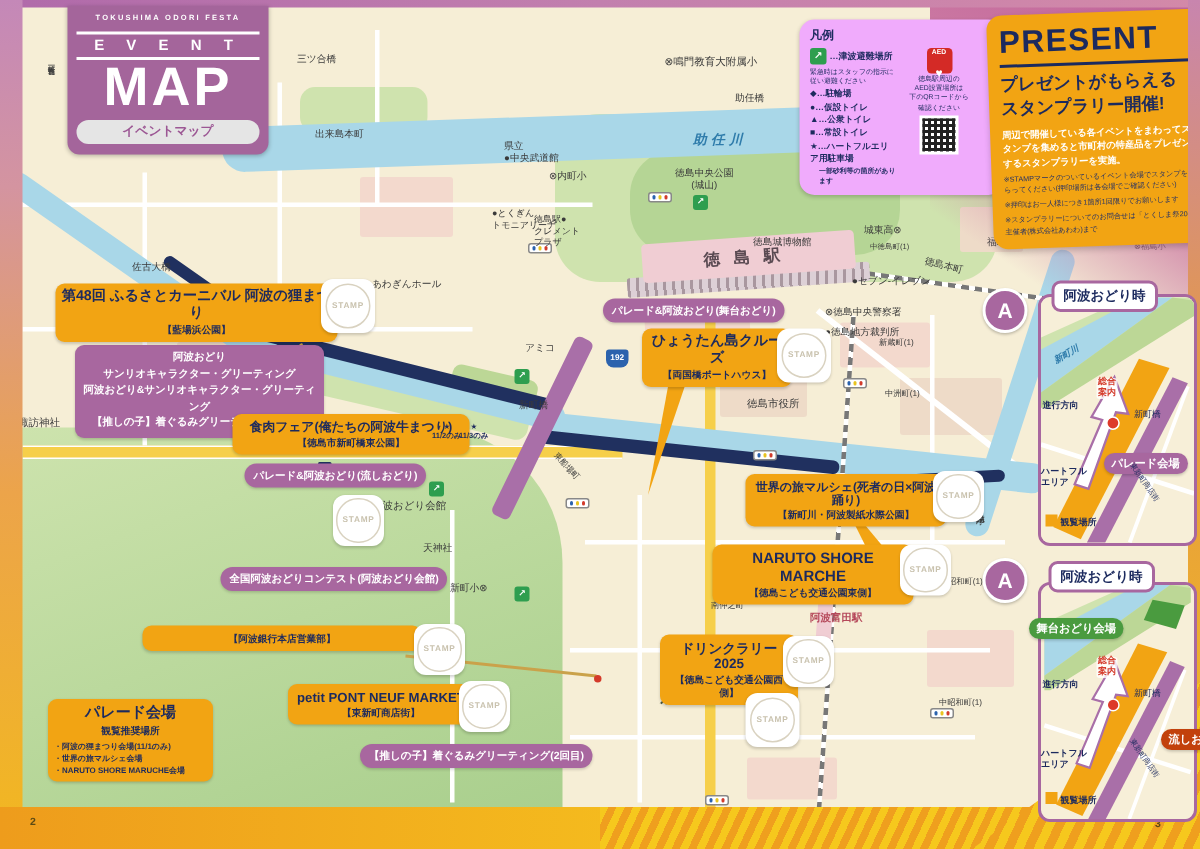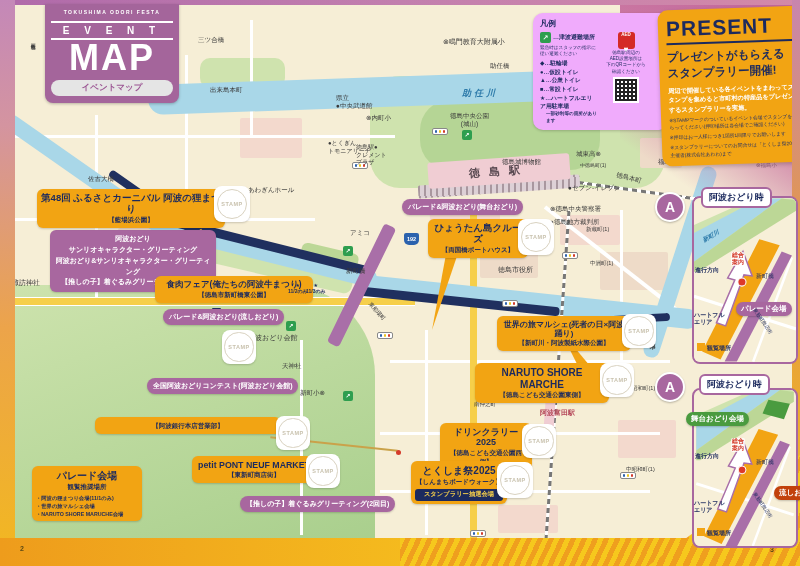--- a/index.html
+++ b/index.html
@@ -363,25 +363,20 @@
     </div>
 
   <div class="ev" style="left:440px;top:423px;width:84px">
     <div class="t" style="font-size:9px">ドリンクラリー2025</div>
     <div class="v">【徳島こども交通公園西側】</div>
   </div>
   <div class="stamp" style="left:522px;top:424px;width:34px;height:34px">
       <i>STAMP</i>
     </div>
 
-  <div class="ev" style="left:411px;top:461px;width:88px">
-    <div class="t" style="font-size:10px">とくしま祭2025</div>
-    <div class="v">【しんまちボードウォーク】</div>
-    <div class="badge">スタンプラリー抽選会場</div>
-  </div>
   <div class="stamp" style="left:497px;top:462px;width:36px;height:36px">
       <i>STAMP</i>
     </div>
 
   <div class="acir" style="left:655px;top:192px">
       <span>A</span>
     </div>
   <div class="acir" style="left:655px;top:372px">
       <span>A</span>
     </div>

